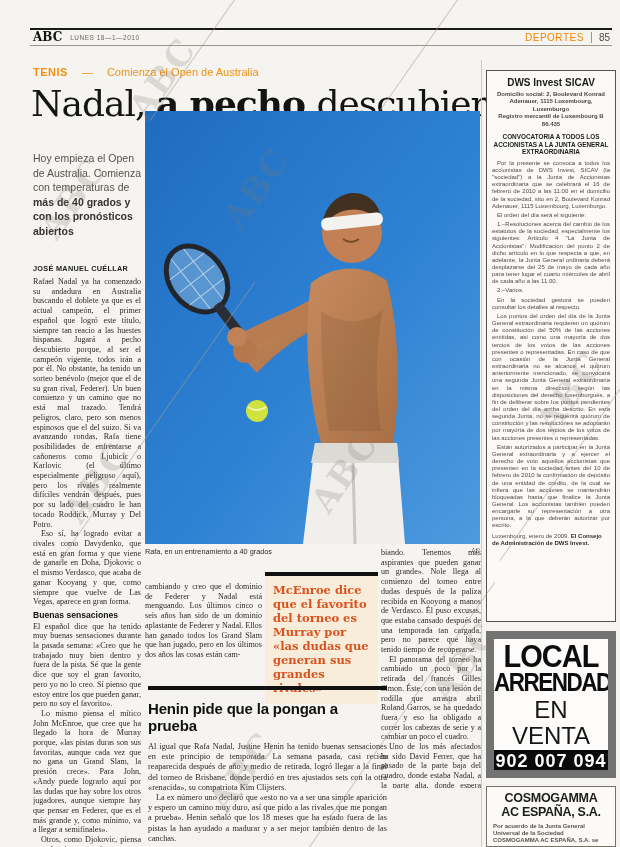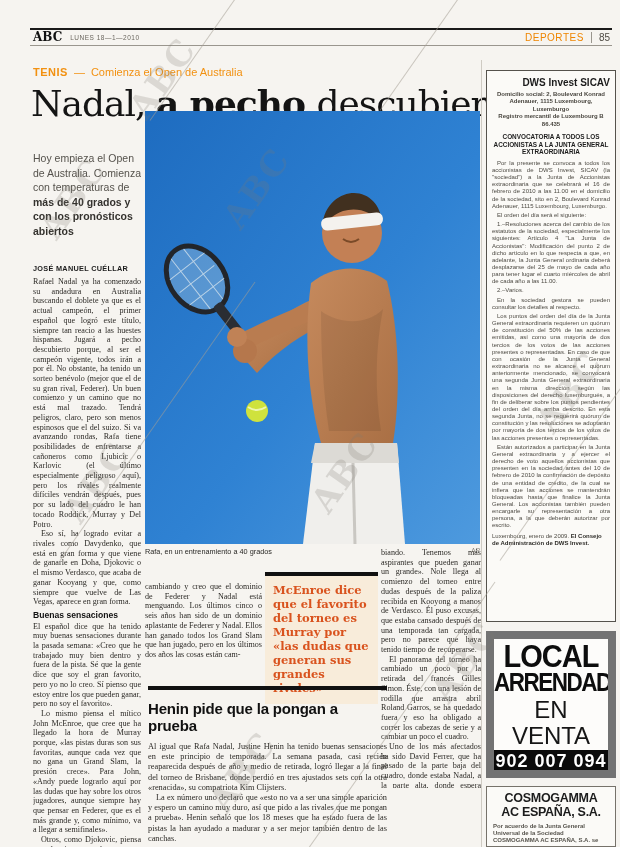--- a/index.html
+++ b/index.html
@@ -24,21 +24,21 @@
   .hdr{position:absolute; left:33px; right:10px; top:30px; height:14px;
        display:flex; align-items:center; font-family:"Liberation Sans", sans-serif;}
   .hdr .brand{font-family:"DejaVu Serif", serif; font-weight:700; font-size:12px; color:#111;}
   .hdr .date{font-size:6.5px; color:#6b675f; margin-left:8px; letter-spacing:.5px;}
   .hdr .spacer{flex:1;}
   .hdr .section{font-weight:400; font-size:10px; color:#ee8500; letter-spacing:.5px;}
   .hdr .vsep{width:1px; height:11px; background:#9a968e; margin:0 7px;}
   .hdr .pageno{font-size:10px; color:#4f4b44;}
   
   .kicker{position:absolute; left:33px; top:66px; font-family:"Liberation Sans", sans-serif;
-          font-size:11px; color:#f29111; display:flex; align-items:center; gap:6px;}
+          font-size:11px; color:#f29111; display:flex; align-items:center; gap:14px;}
   .kicker .topic{font-weight:700; letter-spacing:.5px;}
   .kicker .dash{color:#f29111;}
   .headline{position:absolute; left:31px; top:82px; width:460px;
             font-family:"DejaVu Serif", serif; font-size:36px; color:#141414;
             letter-spacing:-1px; line-height:42px; white-space:nowrap;}
   .headline .hl-reg{font-weight:500;}
   .headline .hl-bold{font-weight:700;}
   
   .leftcol{position:absolute; left:33px; top:151px; width:108px; height:706px; overflow:hidden;}
   .standfirst{font-family:"Liberation Sans", sans-serif; font-size:10.5px; line-height:14.5px;
@@ -71,21 +71,21 @@
   .henin .toprule{height:4px; background:#111;}
   .henin h2{margin:10px 0 8px 0; font-family:"Liberation Sans", sans-serif; font-weight:700;
             font-size:15px; color:#111; letter-spacing:-.2px;}
   .henin .bodytxt{font-size:8.3px; line-height:10.2px;}
   
   .vrule{position:absolute; left:481px; top:60px; width:1px; height:787px; background:#cfcbc3;}
   .rail-ad{position:absolute; left:486px; width:130px; background:#fbfaf7;
            font-family:"Liberation Sans", sans-serif;}
   .dws{top:70px; height:552px; border:1px solid #55524c; padding:5px 5px; box-sizing:border-box;
        overflow:hidden;}
-  .dws .title{text-align:right; font-weight:700; font-size:10px; color:#1c1c1c; margin:1px 0 3px;}
+  .dws .title{text-align:center; font-weight:700; font-size:10px; color:#1c1c1c; margin:1px 0 3px;}
   .dws .addr{text-align:center; font-weight:700; font-size:6px; line-height:7.4px; color:#4a4740;}
   .dws .conv{text-align:center; font-weight:700; font-size:6.4px; line-height:7.6px;
              color:#1c1c1c; margin:5px 0 4px;}
   .dws .legal{font-size:6px; line-height:7.15px; color:#4e4b44; text-align:justify;}
   .dws .legal p{margin:0 0 2px 0; text-indent:5px;}
   .dws .sig{font-size:6px; line-height:7.2px; color:#4e4b44; margin-top:3px;}
   .dws .sig b{color:#2e2c28;}
   .local{top:631px; height:147px; border:8px solid #737373; box-sizing:border-box; text-align:center;
          background:#fdfcfa; overflow:hidden;}
   .local .l1{font-weight:700; font-size:29px; line-height:29px; letter-spacing:-1px;

